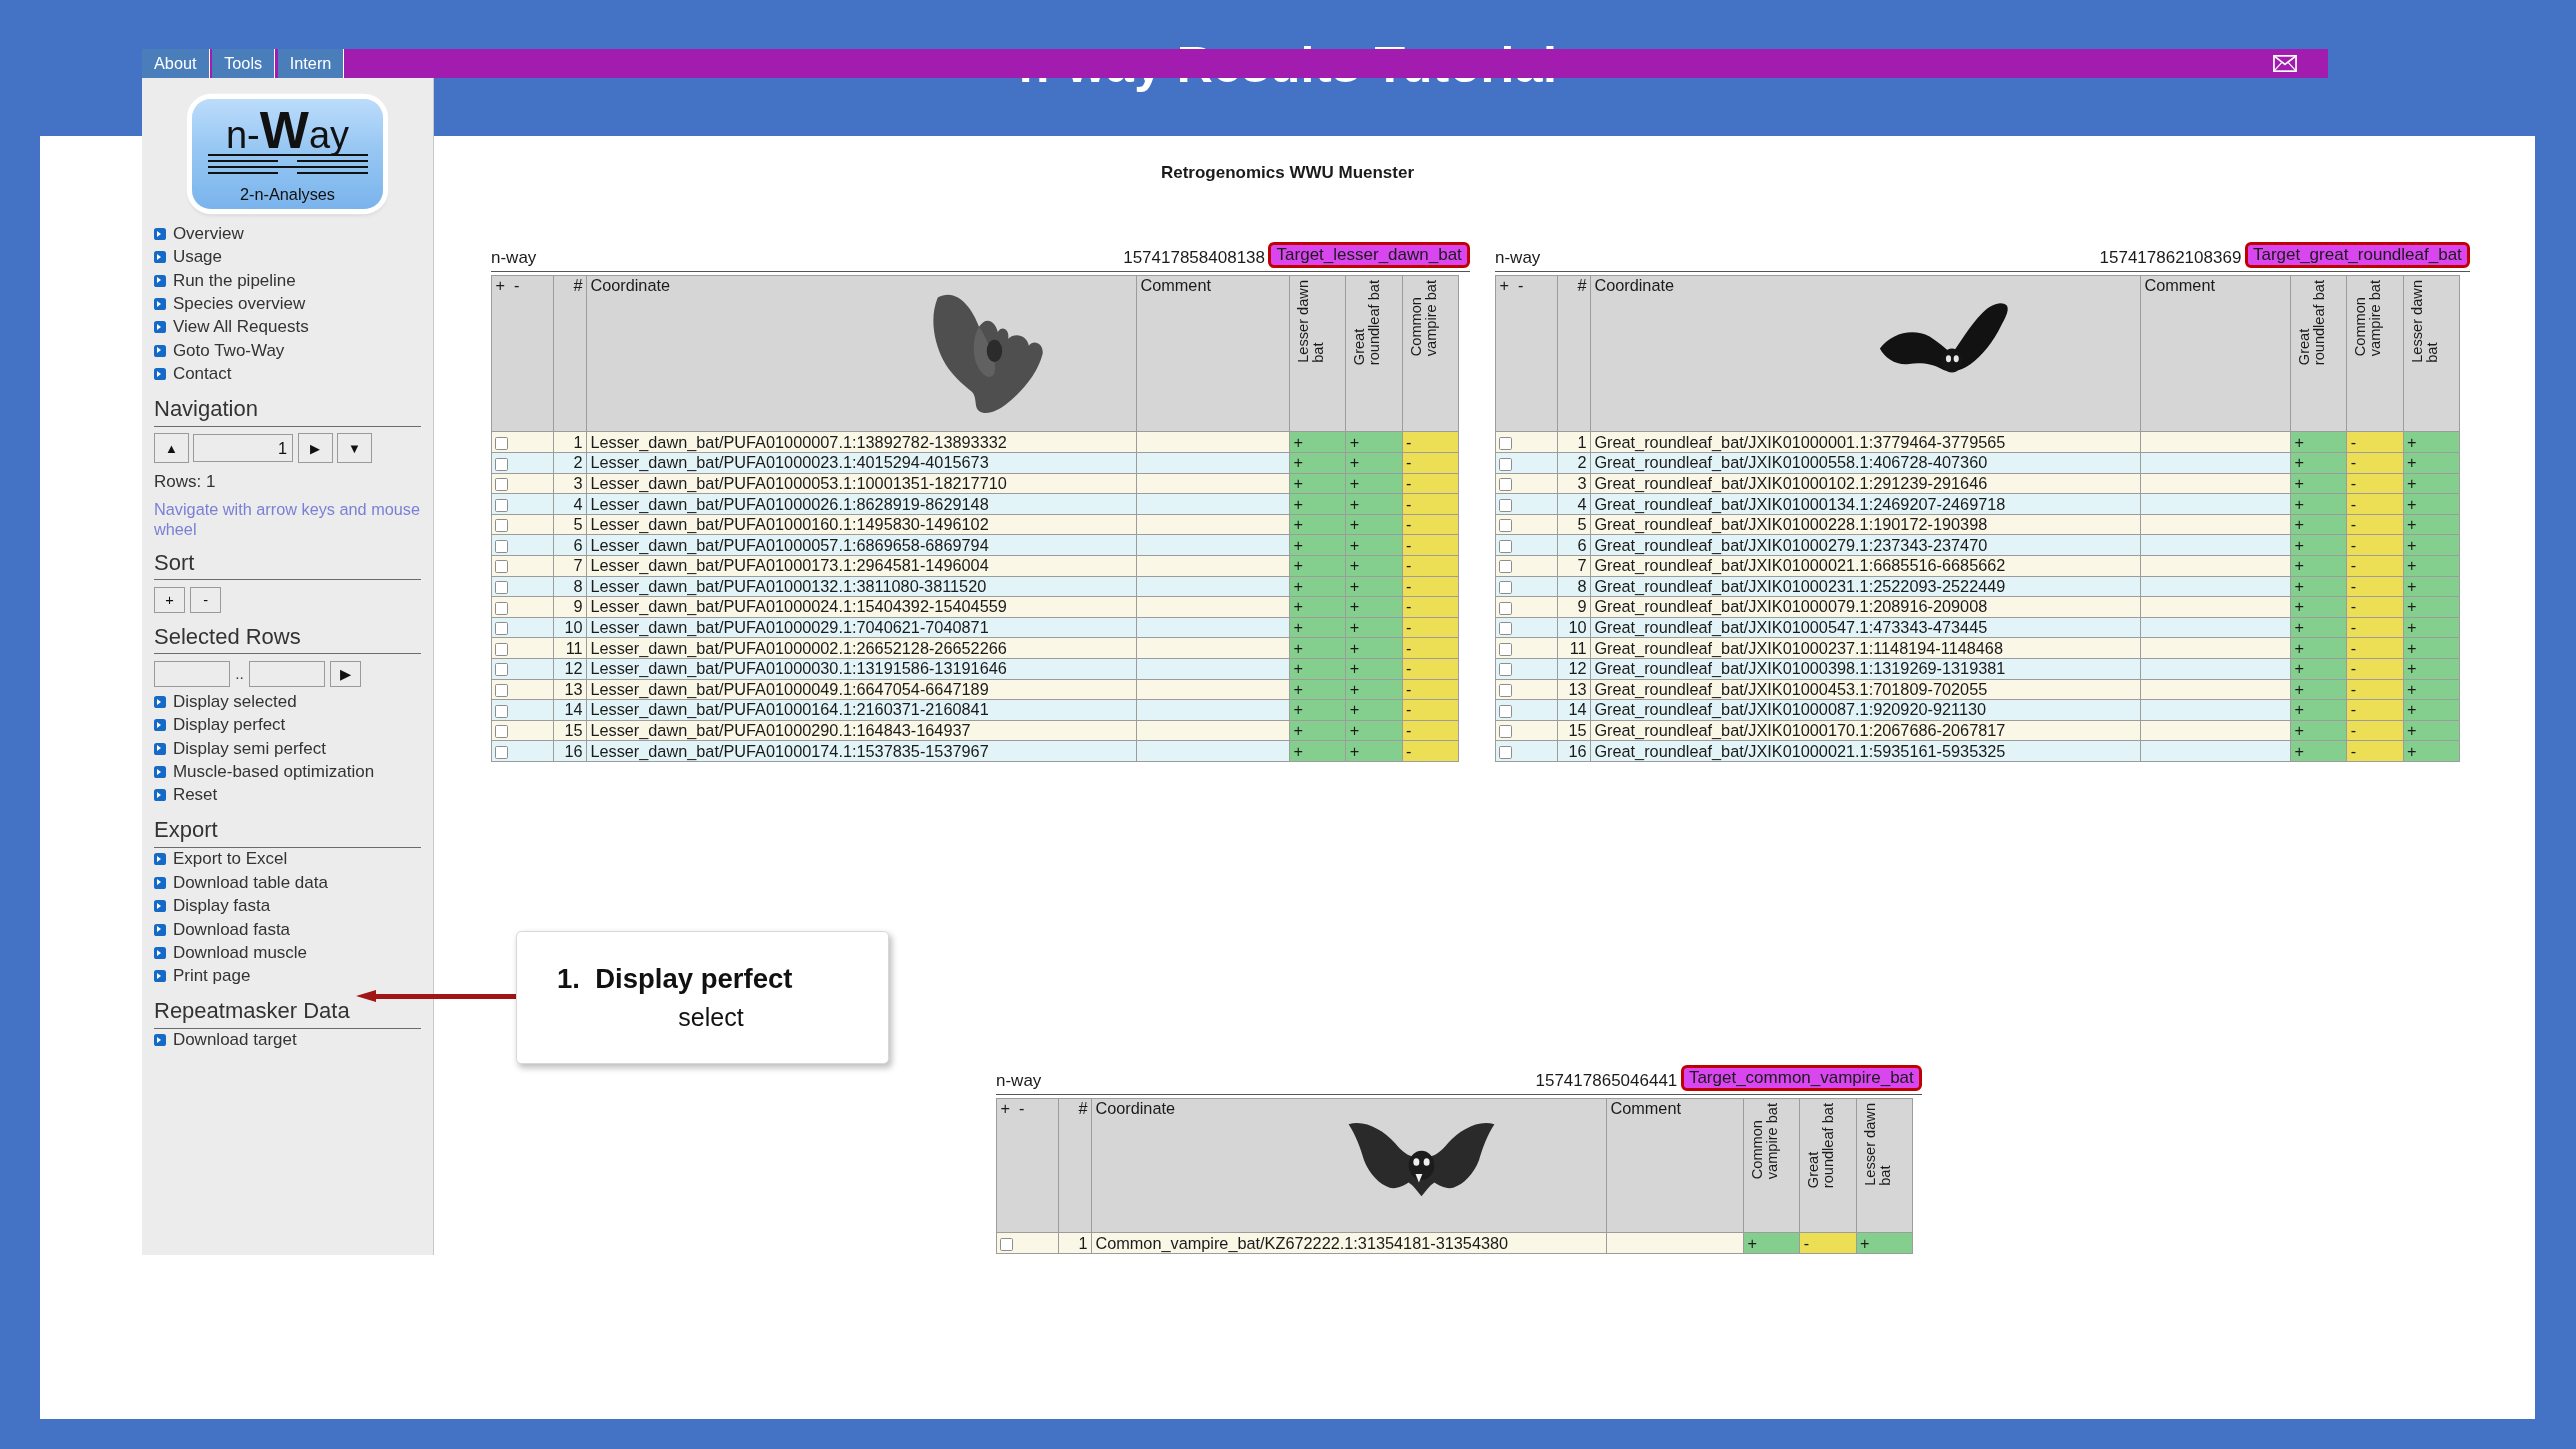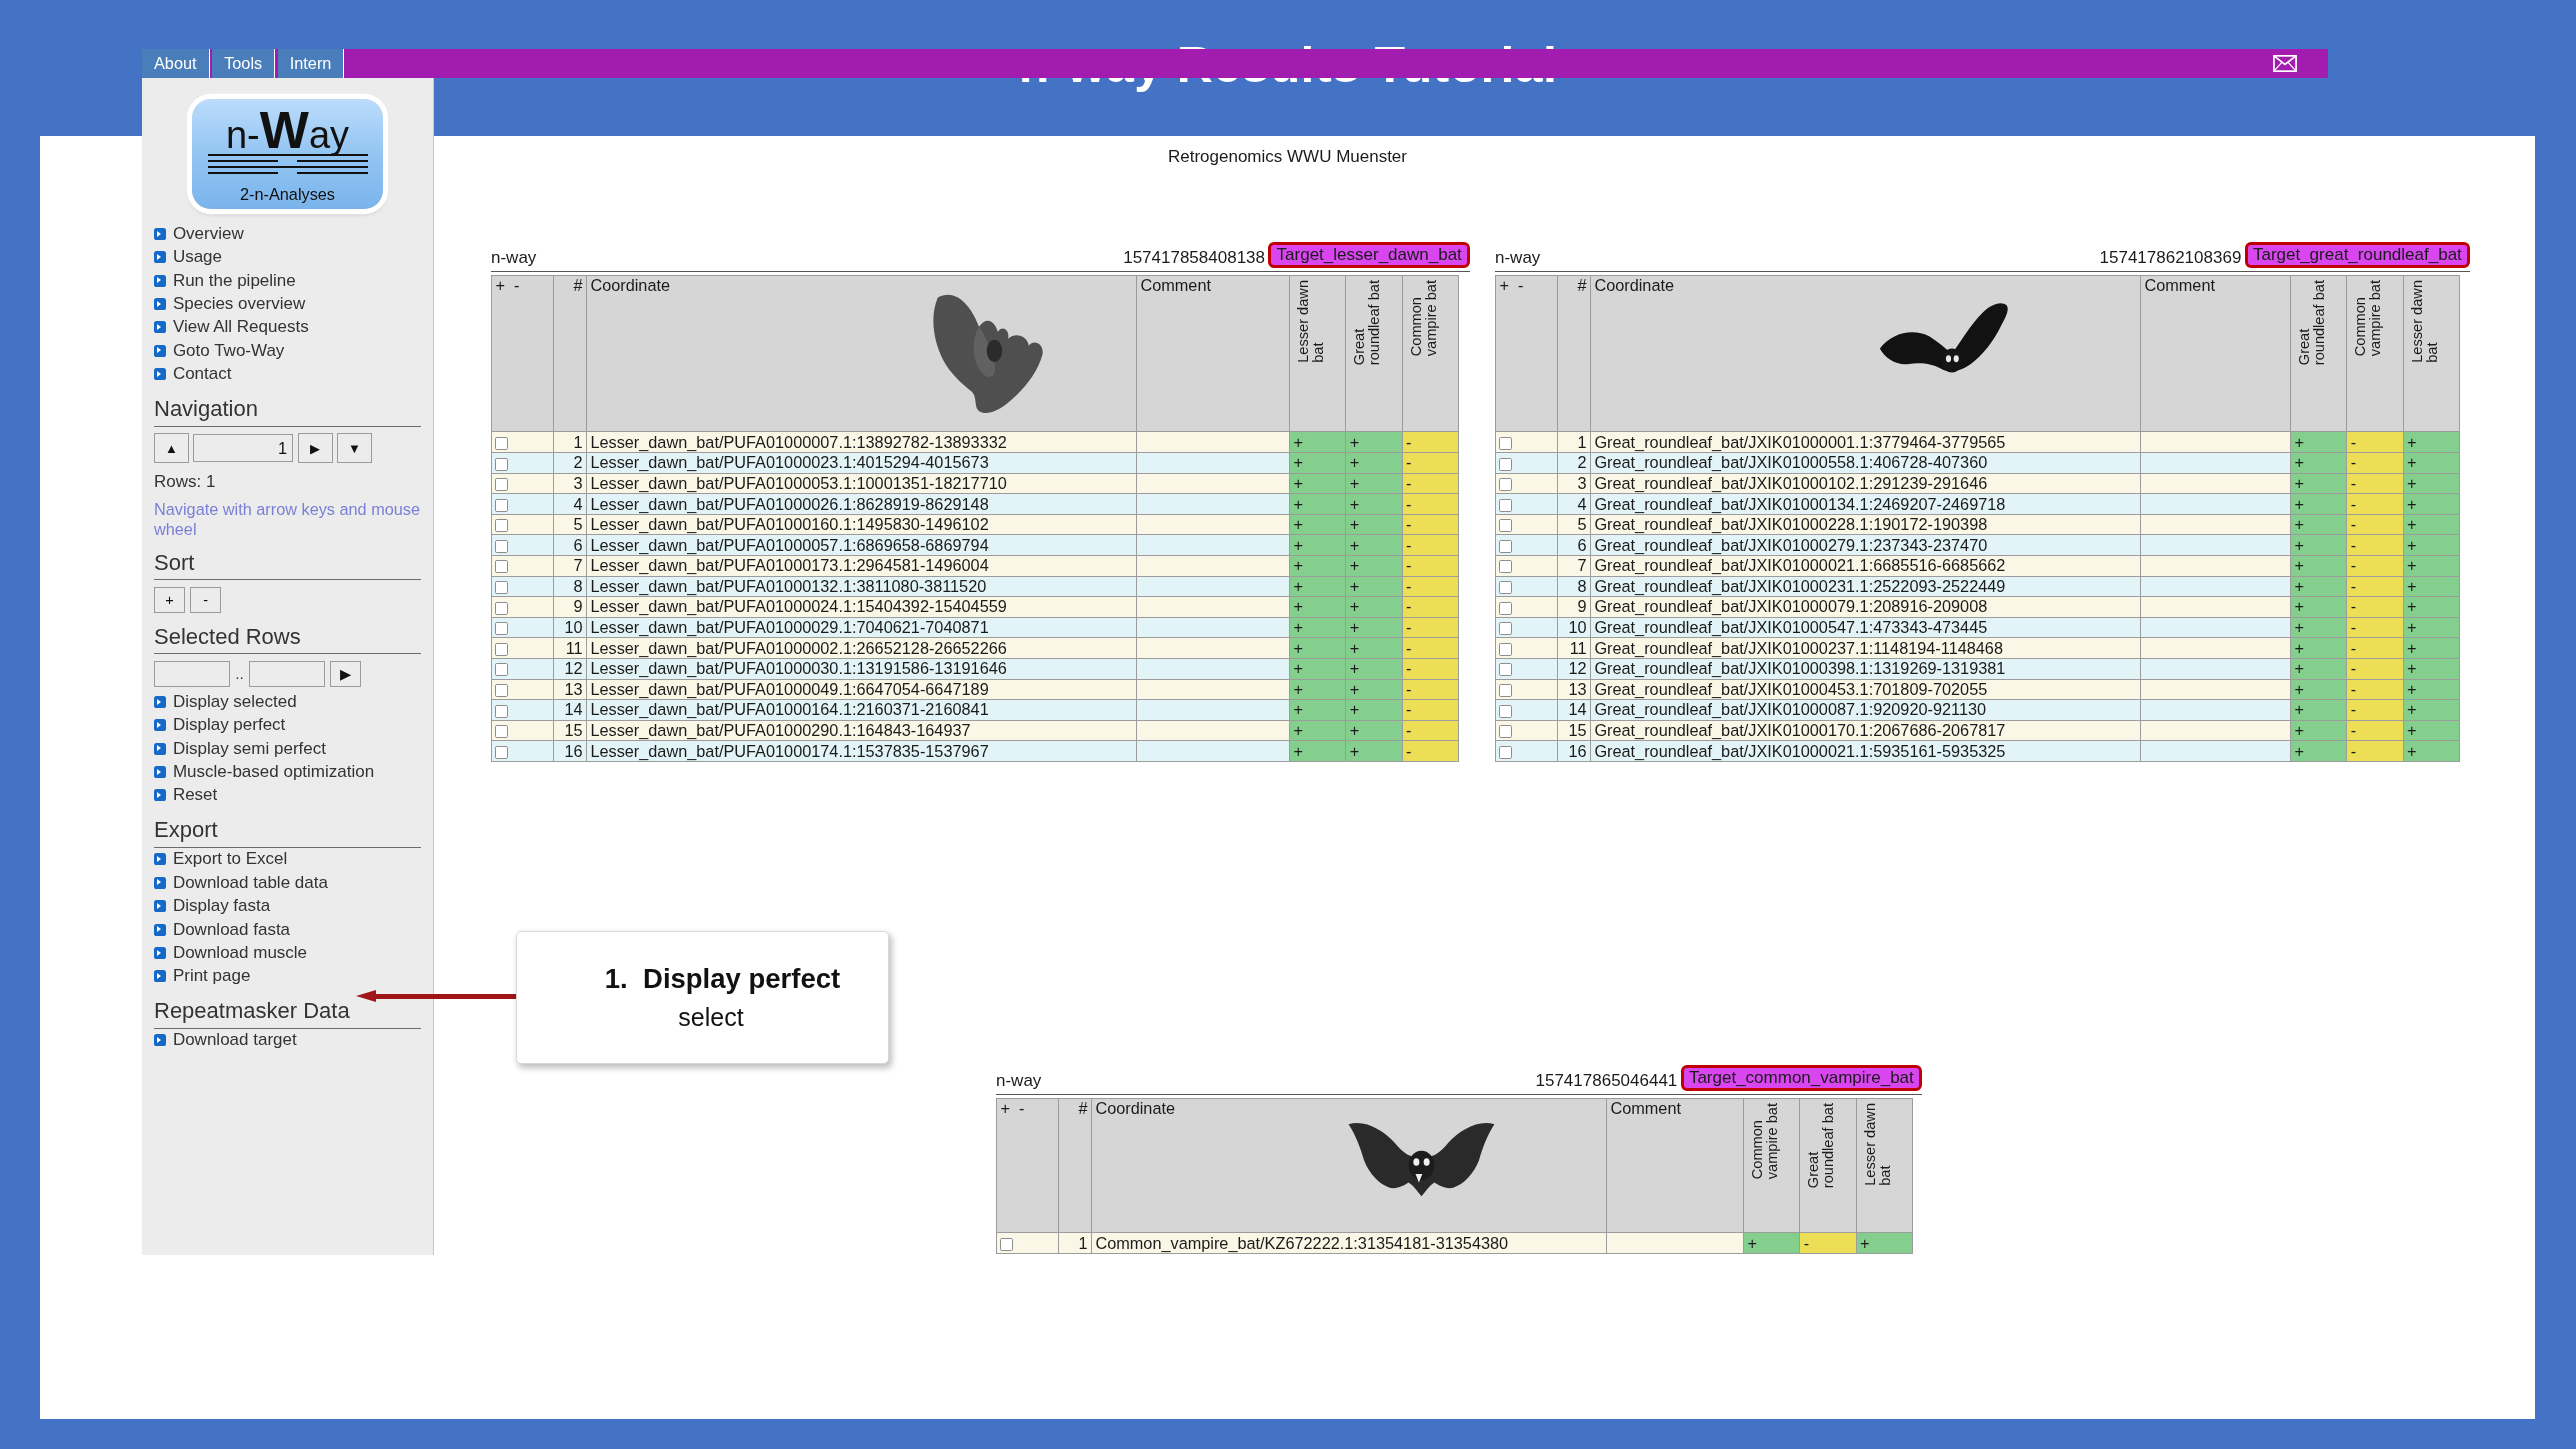--- a/index.html
+++ b/index.html
@@ -16,22 +16,22 @@
     display:flex;align-items:center;justify-content:center;
     color:#ffffff;font-size:50px;font-weight:bold;letter-spacing:0.4px;
   }
   
   .page{
     position:absolute;left:40px;top:136px;width:2495px;height:1283px;
     background:#ffffff;overflow:hidden;
   }
   .page-header{
     height:33px;display:flex;align-items:center;justify-content:center;
-    font-size:17px;font-weight:normal;color:#1b1b1b;
-    padding-top:4px;
+    font-size:17px;font-weight:bold;color:#1b1b1b;
+    padding-top:20px;
   }
   
   .navbar{
     position:absolute;left:142px;top:49px;width:2186px;height:29px;
     background:#a21caf;display:flex;align-items:stretch;
   }
   .navitem{
     background:#4a7ebb;color:#fff;font-size:16.3px;
     display:flex;align-items:center;justify-content:center;
     padding:0 12px;margin-right:2.6px;
@@ -144,21 +144,21 @@
   }
   td.mark{text-align:left;font-size:15.5px;padding-left:4.3px;}
   td.plus{background:#85cf8e !important;}
   td.minus{background:#ecdf55 !important;}
   .batimg{position:absolute;pointer-events:none;}
   
   .callout{
     position:absolute;left:516px;top:931px;width:371px;height:131px;
     background:#ffffff;border:0.9px solid #d8d8d8;border-radius:5.2px;
     box-shadow:2.6px 3.4px 6px rgba(0,0,0,.25);
-    display:flex;flex-direction:column;justify-content:center;align-items:center;
+    display:flex;flex-direction:column;justify-content:center;
   }
   .callout .l1{font-size:27.5px;font-weight:bold;color:#111;padding-left:40px;}
   .callout .l2{font-size:25px;color:#111;text-align:center;margin-top:8.6px;padding-left:17px;}
   .arrow{
     position:absolute;left:356px;top:990px;width:163px;height:13.7px;
   }
   .arrow .shaft{position:absolute;left:19px;top:4.3px;width:144px;height:5.2px;background:#a01515;}
   .arrow .head{
     position:absolute;left:0;top:0;width:0;height:0;
     border-top:6.9px solid transparent;border-bottom:6.9px solid transparent;

